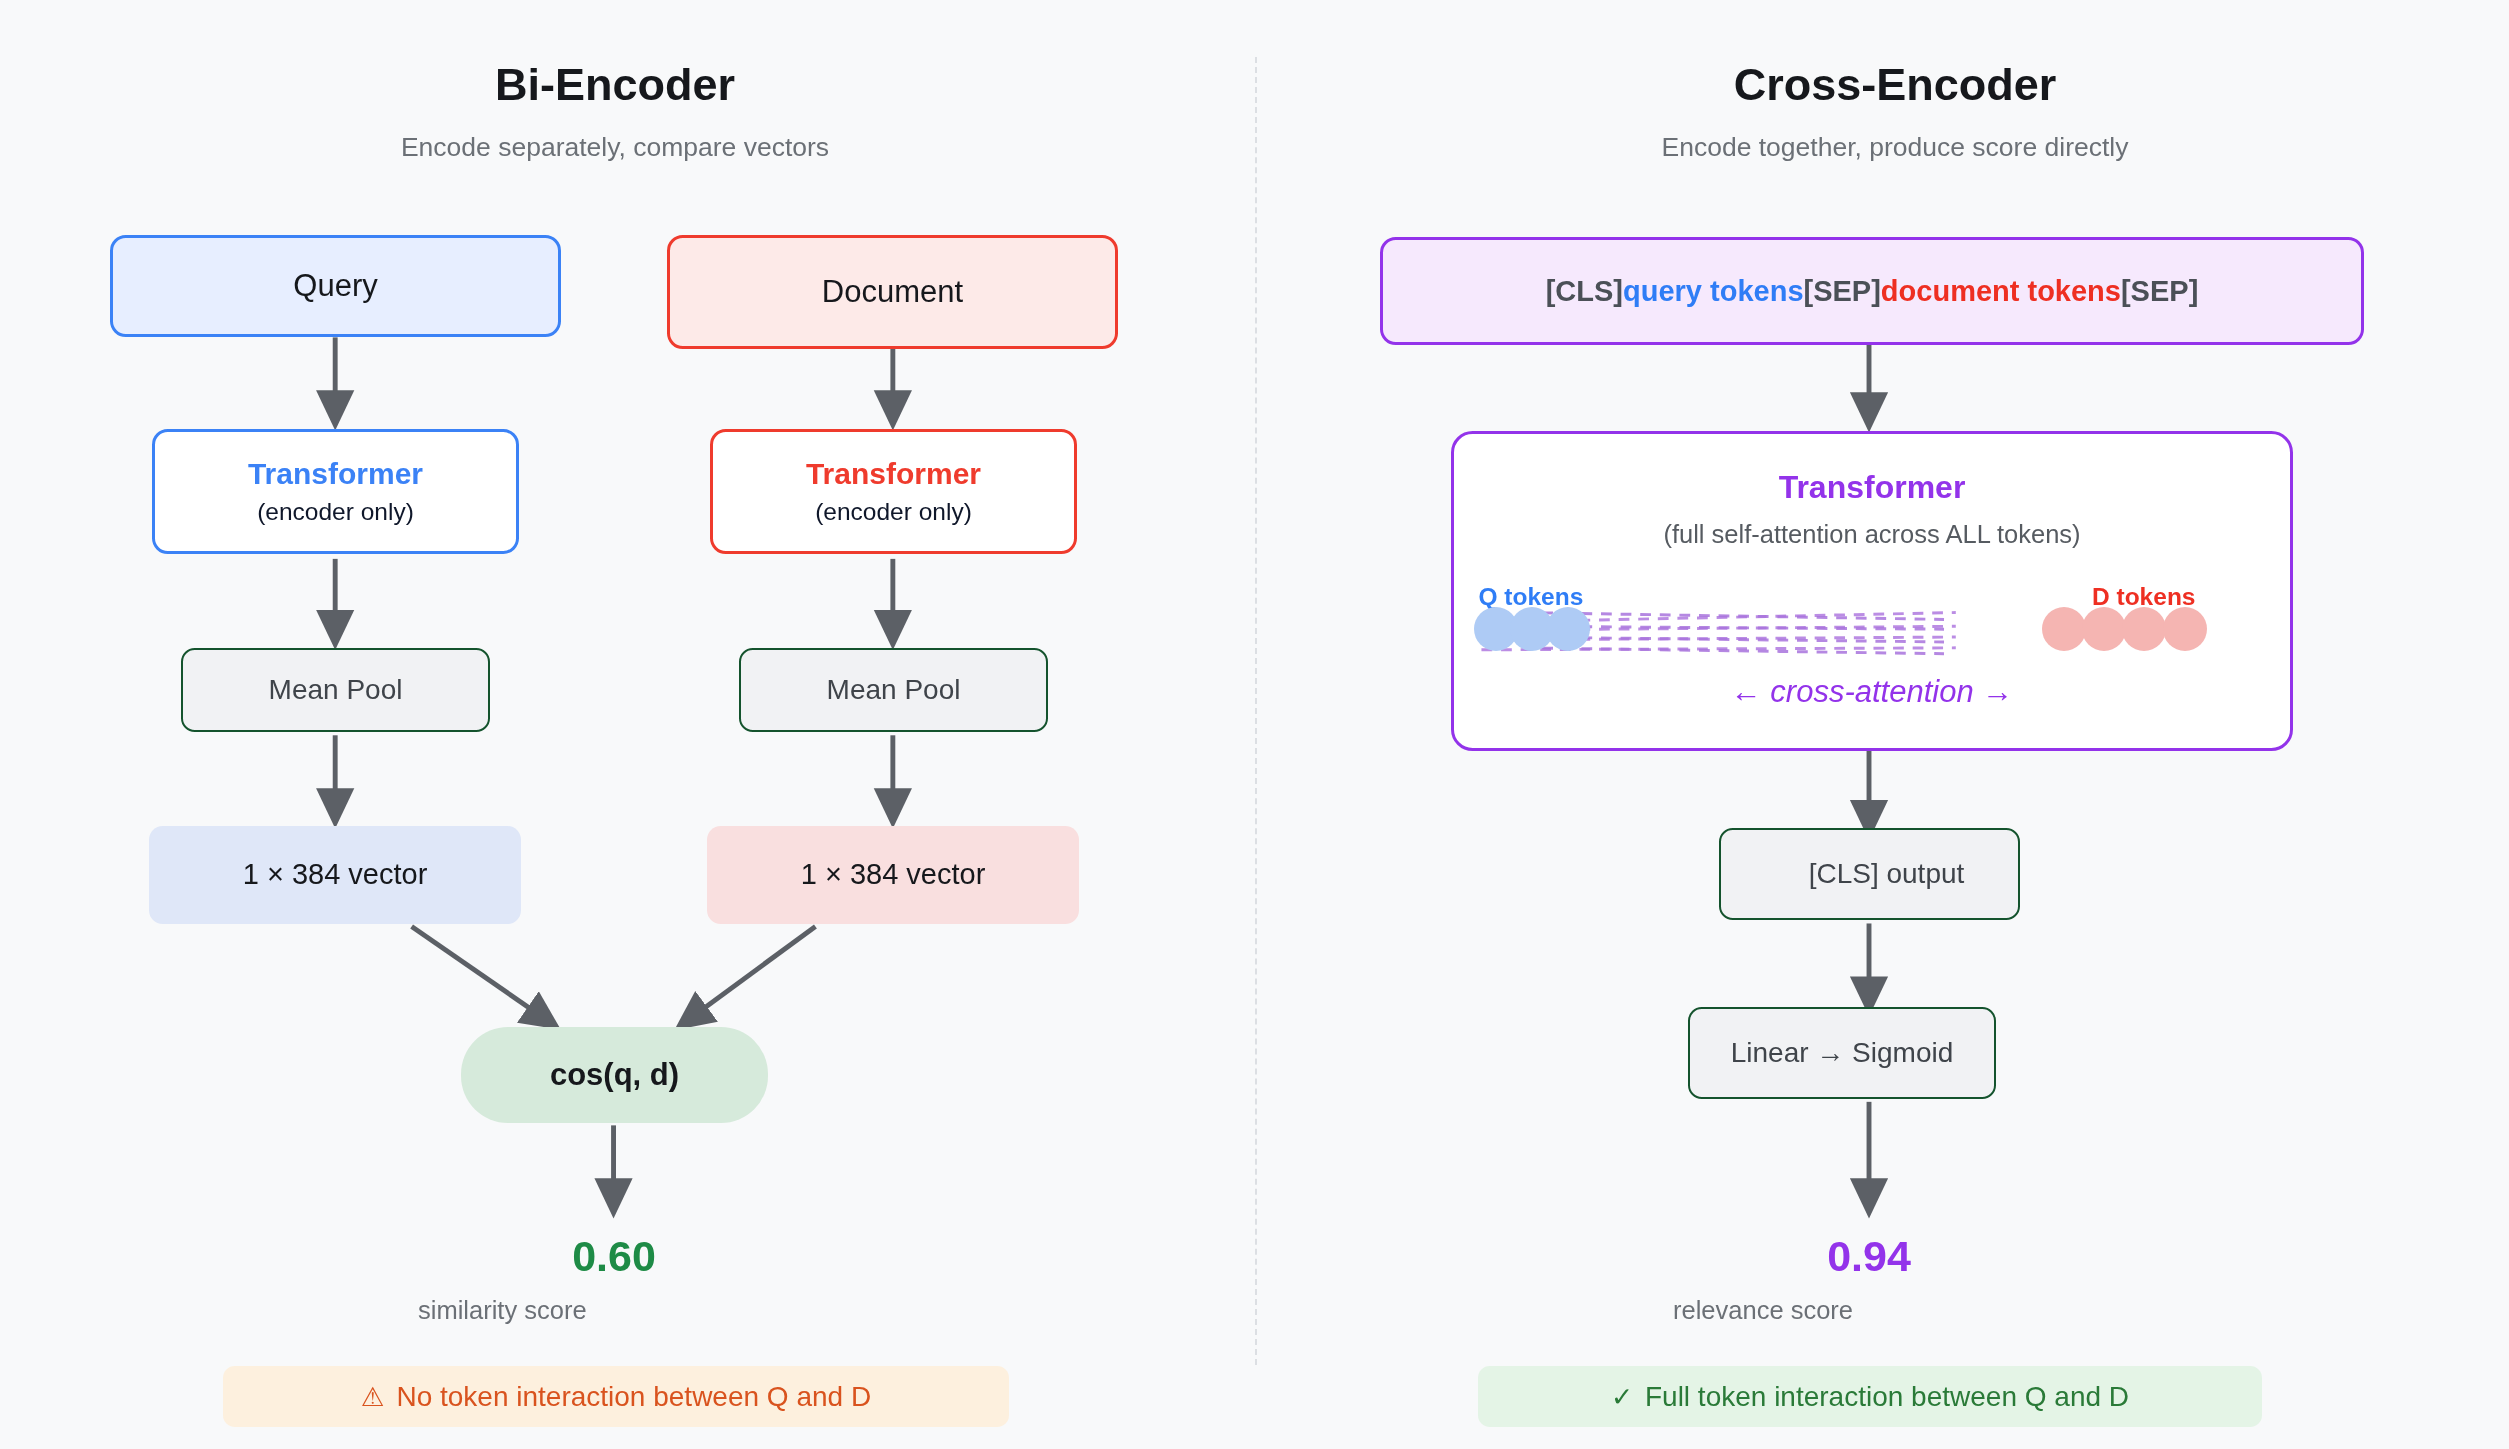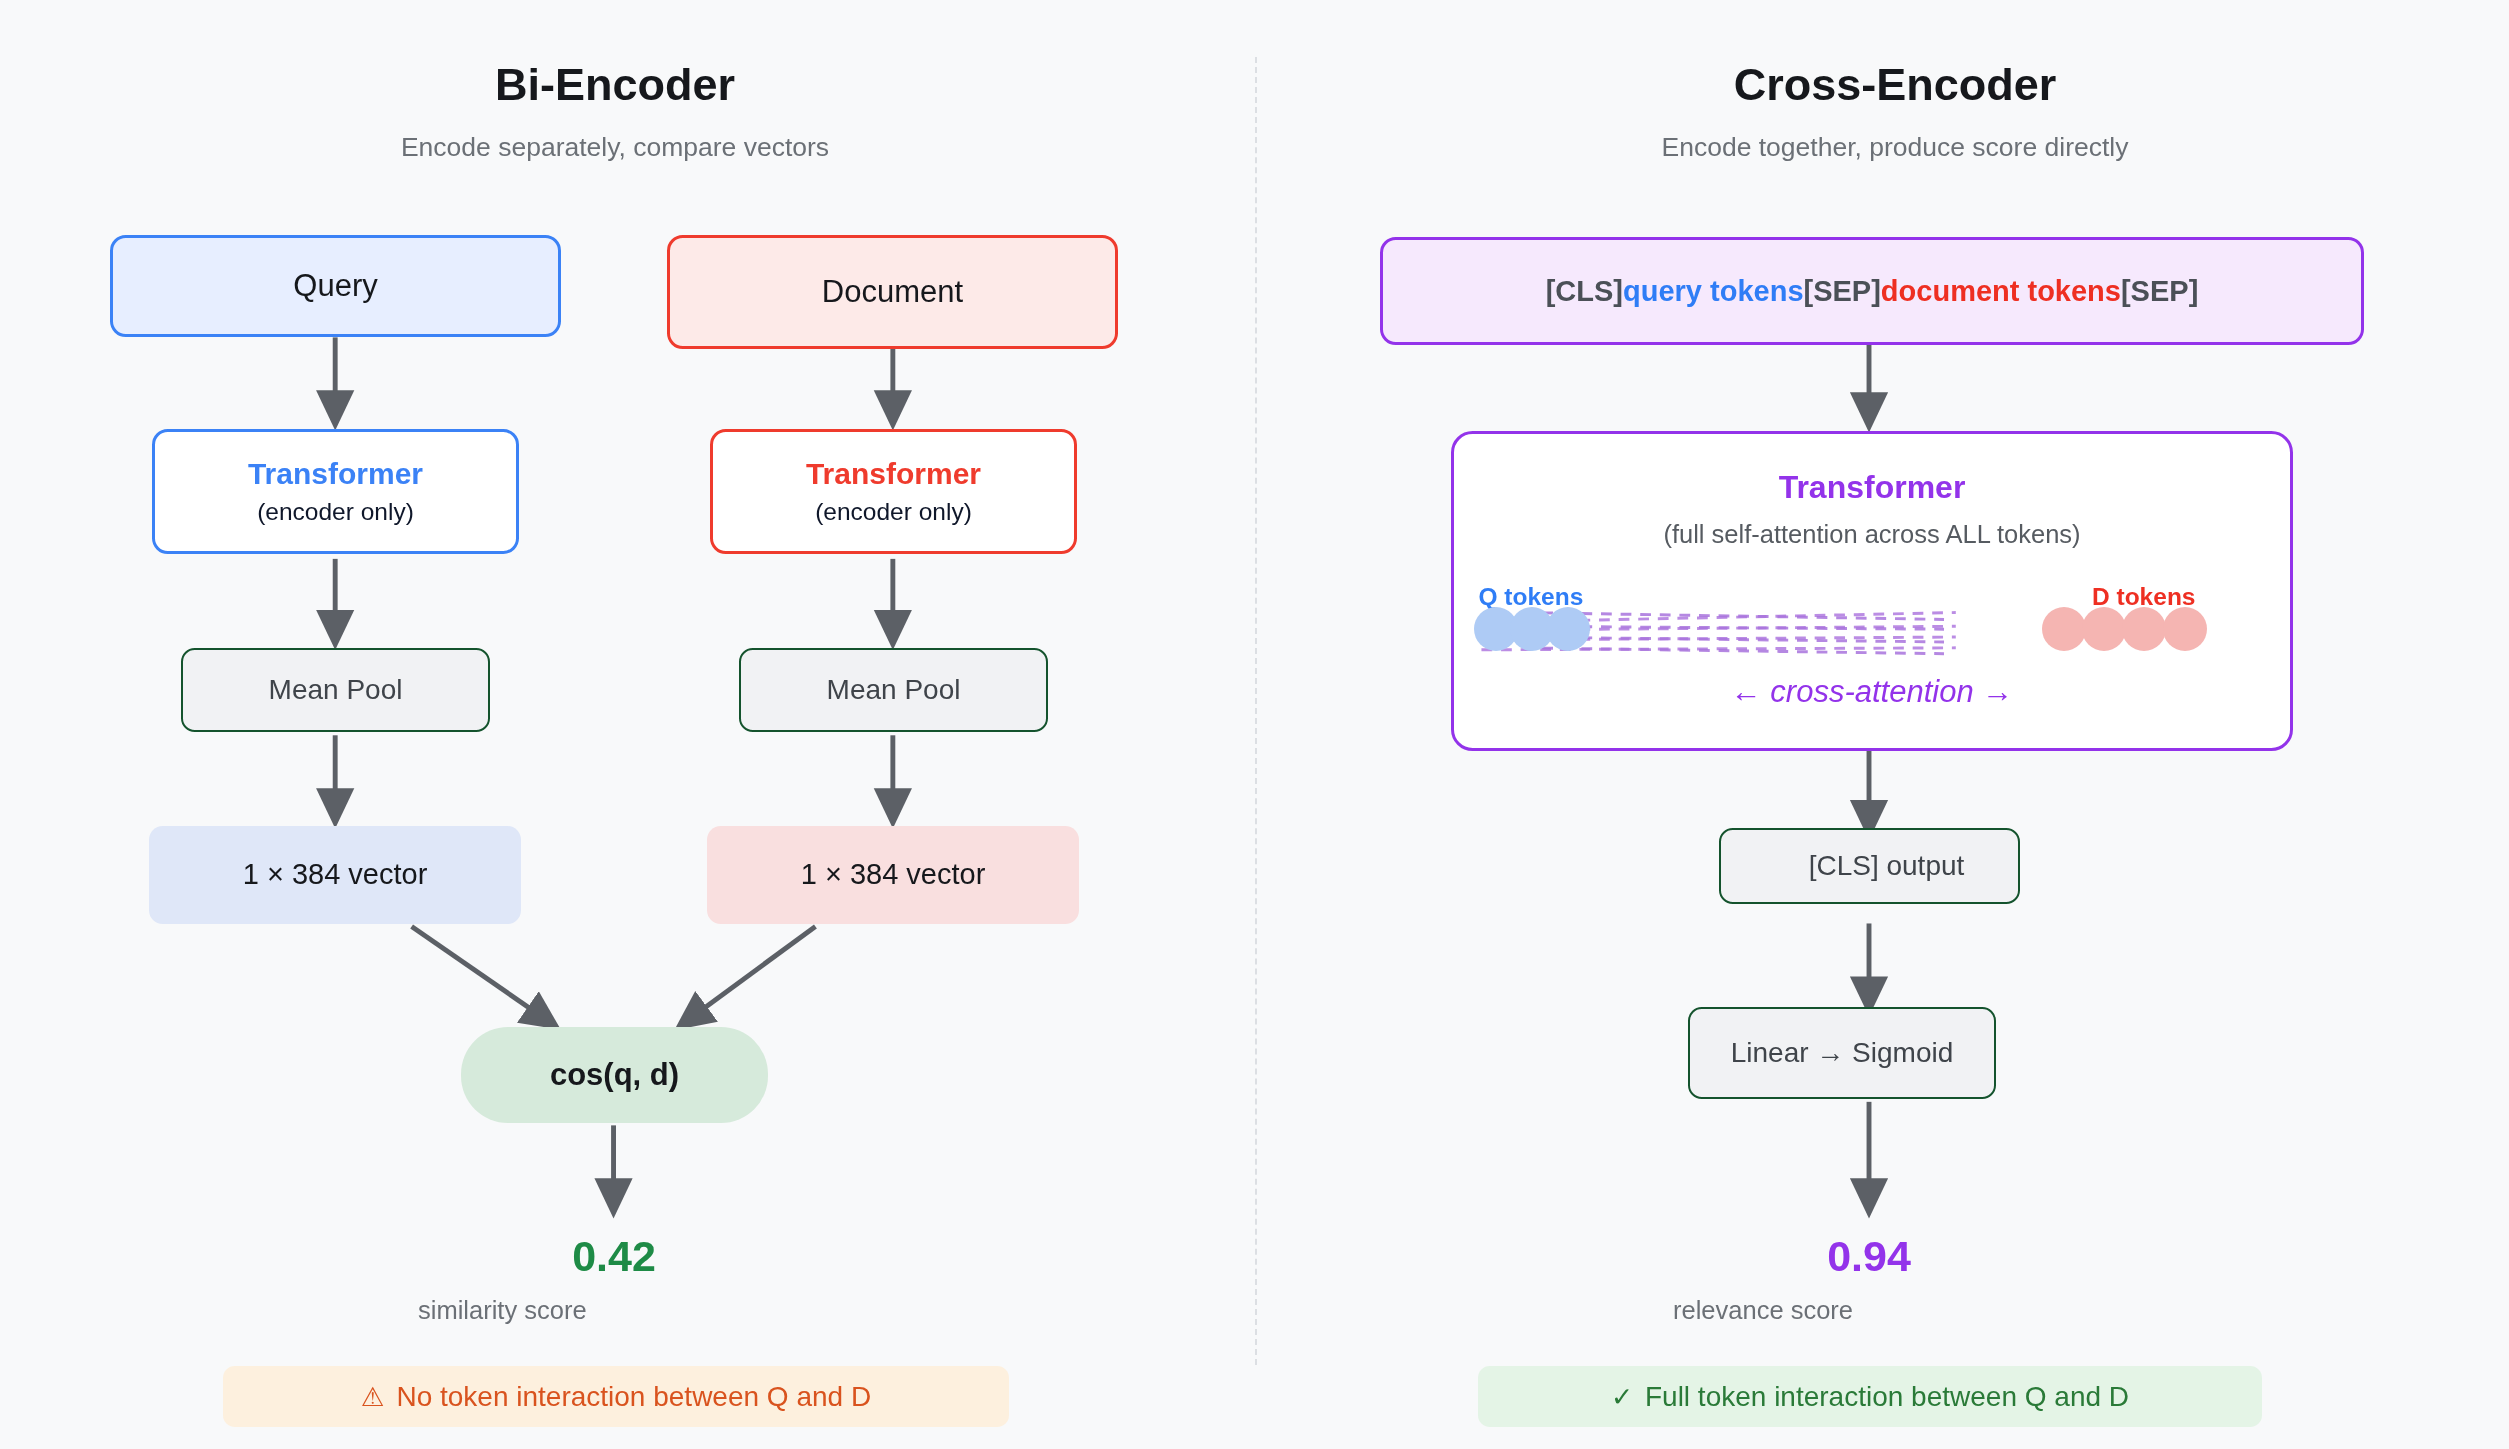--- a/index.html
+++ b/index.html
@@ -184,21 +184,21 @@
   </div>
 
   <div class="abs node box-vec-d" style="left:707px;top:826px;width:372px;height:98px;">
     <span class="title">1 × 384 vector</span>
   </div>
 
   <div class="abs node box-cos" style="left:461px;top:1027px;width:307px;height:96px;">
     <span class="title">cos(q, d)</span>
   </div>
 
-  <div class="abs score-val score-green" style="left:418px;top:1232px;width:392px;">0.42</div>
+  <div class="abs score-val score-green" style="left:418px;top:1232px;width:392px;">0.60</div>
   <div class="abs score-label" style="left:418px;top:1296px;width:392px;">similarity score</div>
 
   <div class="abs banner banner-warn" style="left:223px;top:1366px;width:786px;height:61px;">
     <span style="margin-right:11.8px;font-size:26.5px;">⚠</span>
     <span>No token interaction between Q and D</span>
   </div>
 
   <div class="abs panel-title" style="left:1281px;top:59px;width:1228px;">Cross-Encoder</div>
   <div class="abs panel-sub" style="left:1281px;top:132px;width:1228px;">Encode together, produce score directly</div>
 
@@ -238,21 +238,21 @@
     <div class="circ circ-q" style="left:92px;top:173px;width:44px;height:44px;"></div>
 
     <div class="circ circ-d" style="left:588px;top:173px;width:44px;height:44px;"></div>
     <div class="circ circ-d" style="left:628px;top:173px;width:44px;height:44px;"></div>
     <div class="circ circ-d" style="left:668px;top:173px;width:44px;height:44px;"></div>
     <div class="circ circ-d" style="left:709px;top:173px;width:44px;height:44px;"></div>
 
     <div class="abs cross-attn-label" style="left:0;top:240px;width:836px;">← cross-attention →</div>
   </div>
 
-  <div class="abs node box-gray" style="left:1719px;top:828px;width:301px;height:76px;padding-left:34px;">
+  <div class="abs node box-gray" style="left:1719px;top:828px;width:301px;height:92px;padding-left:34px;">
     <span class="title">[CLS] output</span>
   </div>
 
   <div class="abs node box-gray" style="left:1688px;top:1007px;width:308px;height:92px;">
     <span class="title">Linear → Sigmoid</span>
   </div>
 
   <div class="abs score-val score-purple" style="left:1673px;top:1232px;width:392px;">0.94</div>
   <div class="abs score-label" style="left:1673px;top:1296px;width:392px;">relevance score</div>
 

